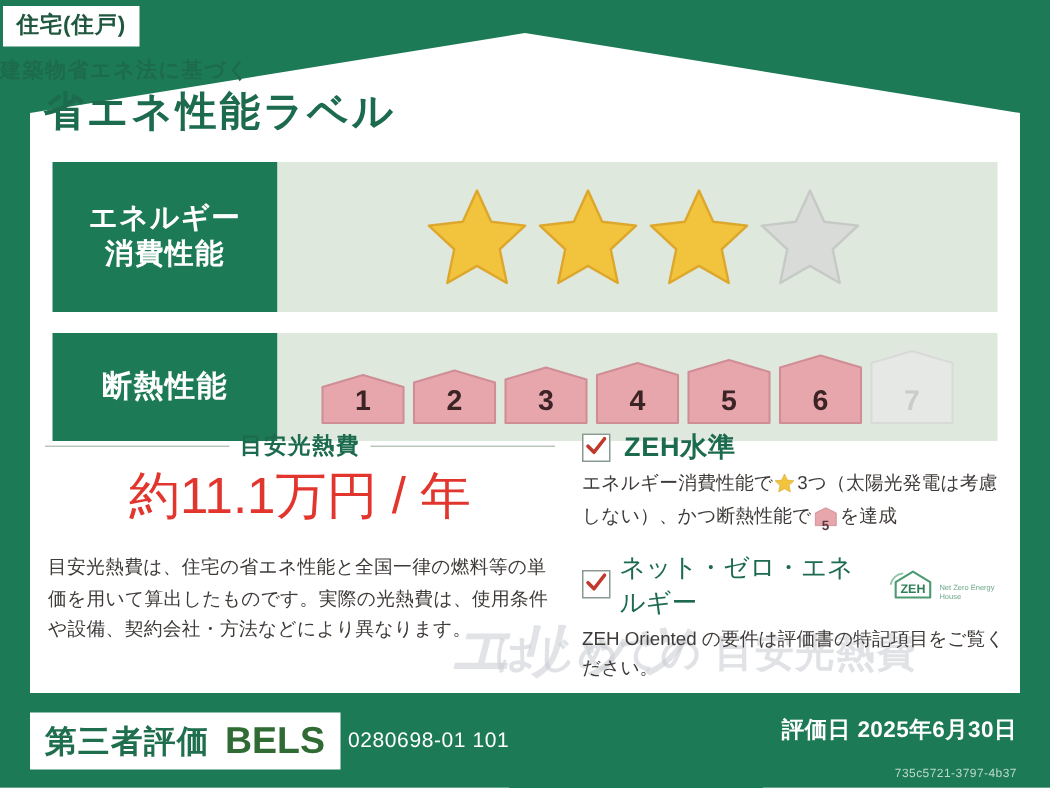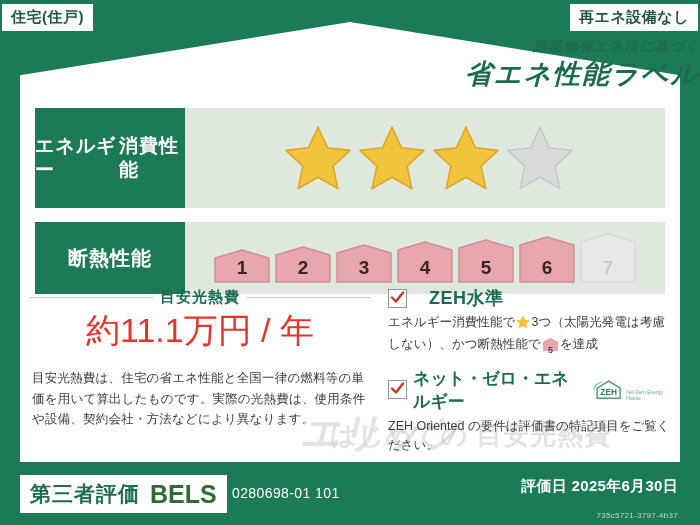--- a/index.html
+++ b/index.html
@@ -31,33 +31,32 @@
     clip-path:polygon(50% 0%, 100% 62%, 100% 100%, 0% 100%, 0% 62%);
     z-index:1;
   }
   .body-card{
     position:absolute;left:20px;top:100px;width:660px;height:362px;
     background:#ffffff;z-index:1;
   }
 
   
   .title-wrap{
-    position:absolute;left:0;top:38px;width:700px;text-align:right;z-index:4;
+    position:absolute;left:0;top:38px;width:700px;text-align:left;z-index:4;
     color:#1d6b4e;
-    font-style:italic;
   }
   .title-sub{font-size:14px;font-weight:bold;letter-spacing:1px;line-height:1.2;}
   .title-main{font-size:27px;font-weight:bold;letter-spacing:2px;margin-top:4px;line-height:1.15;padding-left:29px;}
 
   
   .perf-row{position:absolute;left:35px;width:630px;z-index:4;display:flex;}
   .perf-label{
     background:#1d7a56;color:#fff;font-weight:bold;
-    display:flex;flex-direction:row;align-items:center;justify-content:center;
-    text-align:left;line-height:1.25;letter-spacing:1px;flex:none;
+    display:flex;flex-direction:column;align-items:center;justify-content:center;
+    text-align:right;line-height:1.25;letter-spacing:1px;flex:none;
   }
   .perf-val{
     background:#dfe8dd;flex:1;display:flex;align-items:center;
   }
 
   #row-energy{top:108px;height:100px;}
   #row-energy .perf-label{width:150px;font-size:19px;}
   #row-energy .perf-val{justify-content:center;gap:2px;padding-left:8px;}
 
   #row-insul{top:222px;height:72px;}
@@ -89,36 +88,36 @@
     position:absolute;left:30px;top:308px;width:340px;text-align:center;z-index:4;
     color:#e2352e;font-size:34px;font-weight:normal;letter-spacing:0px;
   }
   .note{
     position:absolute;left:32px;top:368px;width:336px;z-index:4;
     color:#3e3a38;font-size:12.5px;line-height:1.65;letter-spacing:.2px;
   }
 
   
   .zeh-block{position:absolute;left:388px;top:286px;width:282px;z-index:4;}
-  .zeh-title{display:flex;align-items:center;gap:22px;}
+  .zeh-title{display:flex;align-items:center;gap:9px;}
   .cbox{
     width:17px;height:17px;border:1.6px solid #8a9a90;background:#fff;
     position:relative;flex:none;
   }
   .cbox svg{position:absolute;left:1px;top:0px;}
   .zeh-title .t{color:#1d6b4e;font-size:18px;font-weight:bold;letter-spacing:.5px;}
   .zeh-desc{color:#3e3a38;font-size:12.5px;line-height:1.55;margin-top:3px;letter-spacing:.1px;}
   .inline-star{display:inline-block;vertical-align:-3px;margin:0 1px;}
   .inline-house{display:inline-block;vertical-align:-3px;margin:0 2px;position:relative;}
   .inline-house span{
     position:absolute;left:0;right:0;bottom:0px;text-align:center;
     font-size:9px;font-weight:bold;color:#5a3a3f;
   }
   .zeh-title2{display:flex;align-items:center;gap:6px;margin-top:9px;}
-  .zeh-title2 .t{color:#1d6b4e;font-size:17px;font-weight:bold;letter-spacing:0px;}
+  .zeh-title2 .t{color:#1d6b4e;font-size:17px;font-weight:normal;letter-spacing:0px;}
   .zeh-logo{position:relative;display:flex;align-items:center;}
   .zeh-logo .sub{font-size:5px;color:#6fa98a;line-height:1.05;margin-left:1px;align-self:flex-end;padding-bottom:2px;}
   .zeh-foot{color:#3e3a38;font-size:12.5px;line-height:1.55;margin-top:4px;}
 
   
   .watermark{
     position:absolute;left:300px;top:405px;z-index:3;
     font-size:40px;font-weight:bold;color:#c9cdd2;opacity:.55;
     white-space:nowrap;font-style:italic;letter-spacing:-1px;
     pointer-events:none;
@@ -152,21 +151,20 @@
     position:absolute;right:22px;top:44px;color:#bcd9cb;
     font-size:8px;text-align:right;letter-spacing:.3px;
   }
 </style>
 </head>
 <body>
 
 <div id="label">
 
   <div class="corner-tag left">住宅(住戸)</div>
-  <div class="corner-tag right">再エネ設備なし</div>
 
   <div class="roof"></div>
   <div class="body-card"></div>
 
   <div class="title-wrap">
     <div class="title-sub">建築物省エネ法に基づく</div>
     <div class="title-main">省エネ性能ラベル</div>
   </div>
 
   <div class="perf-row" id="row-energy">

